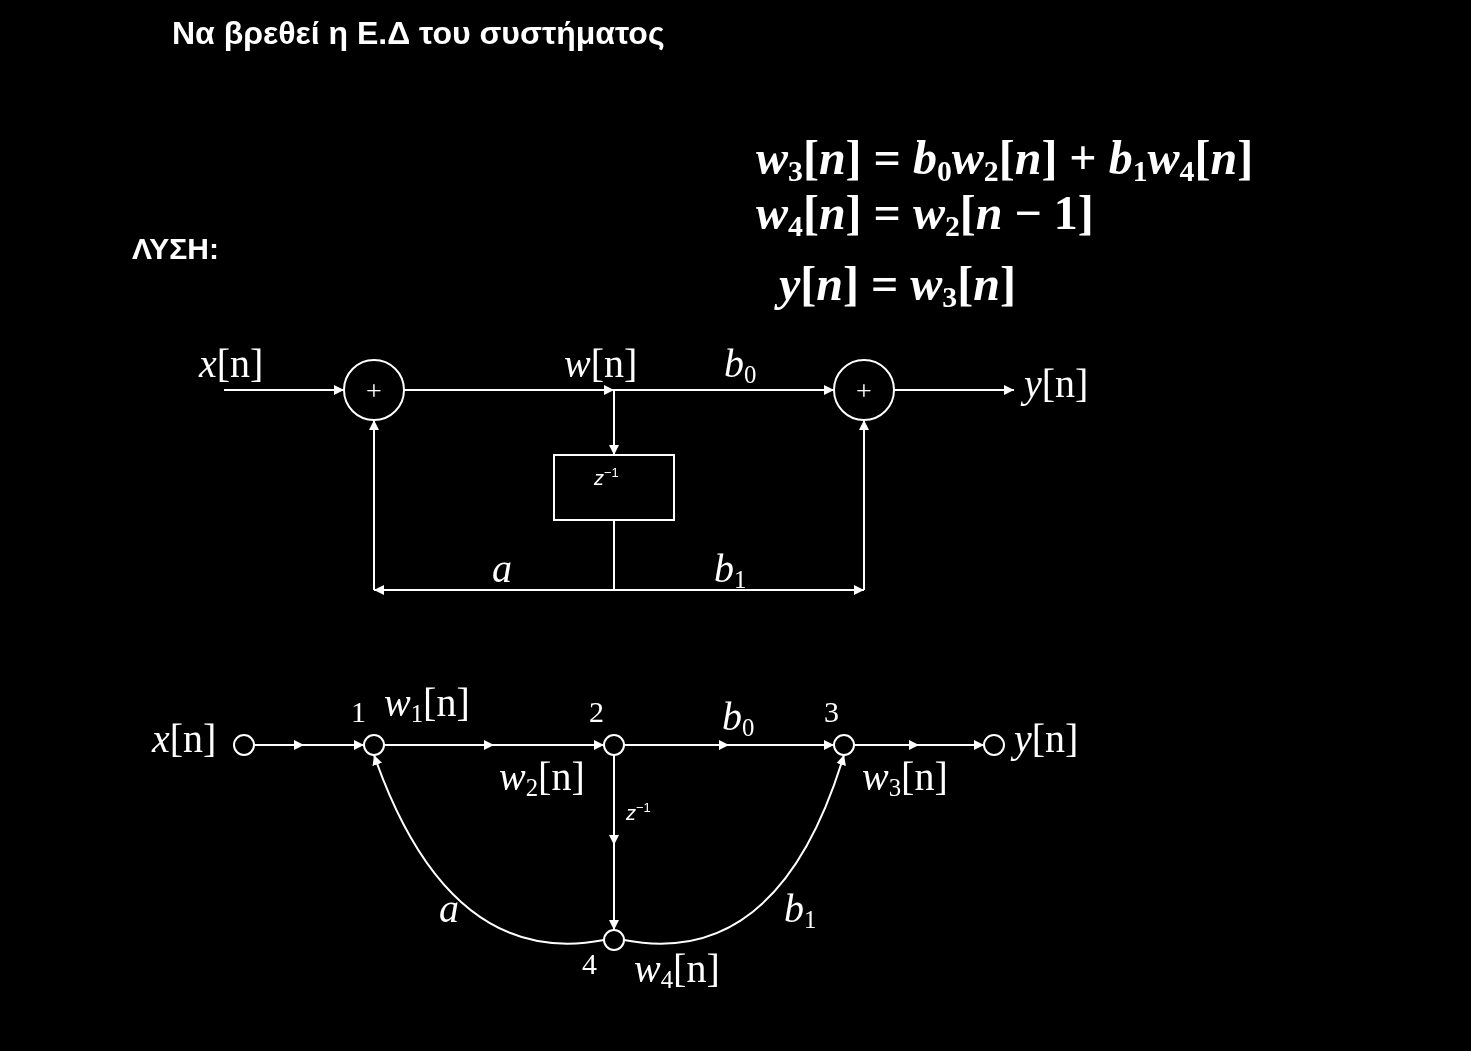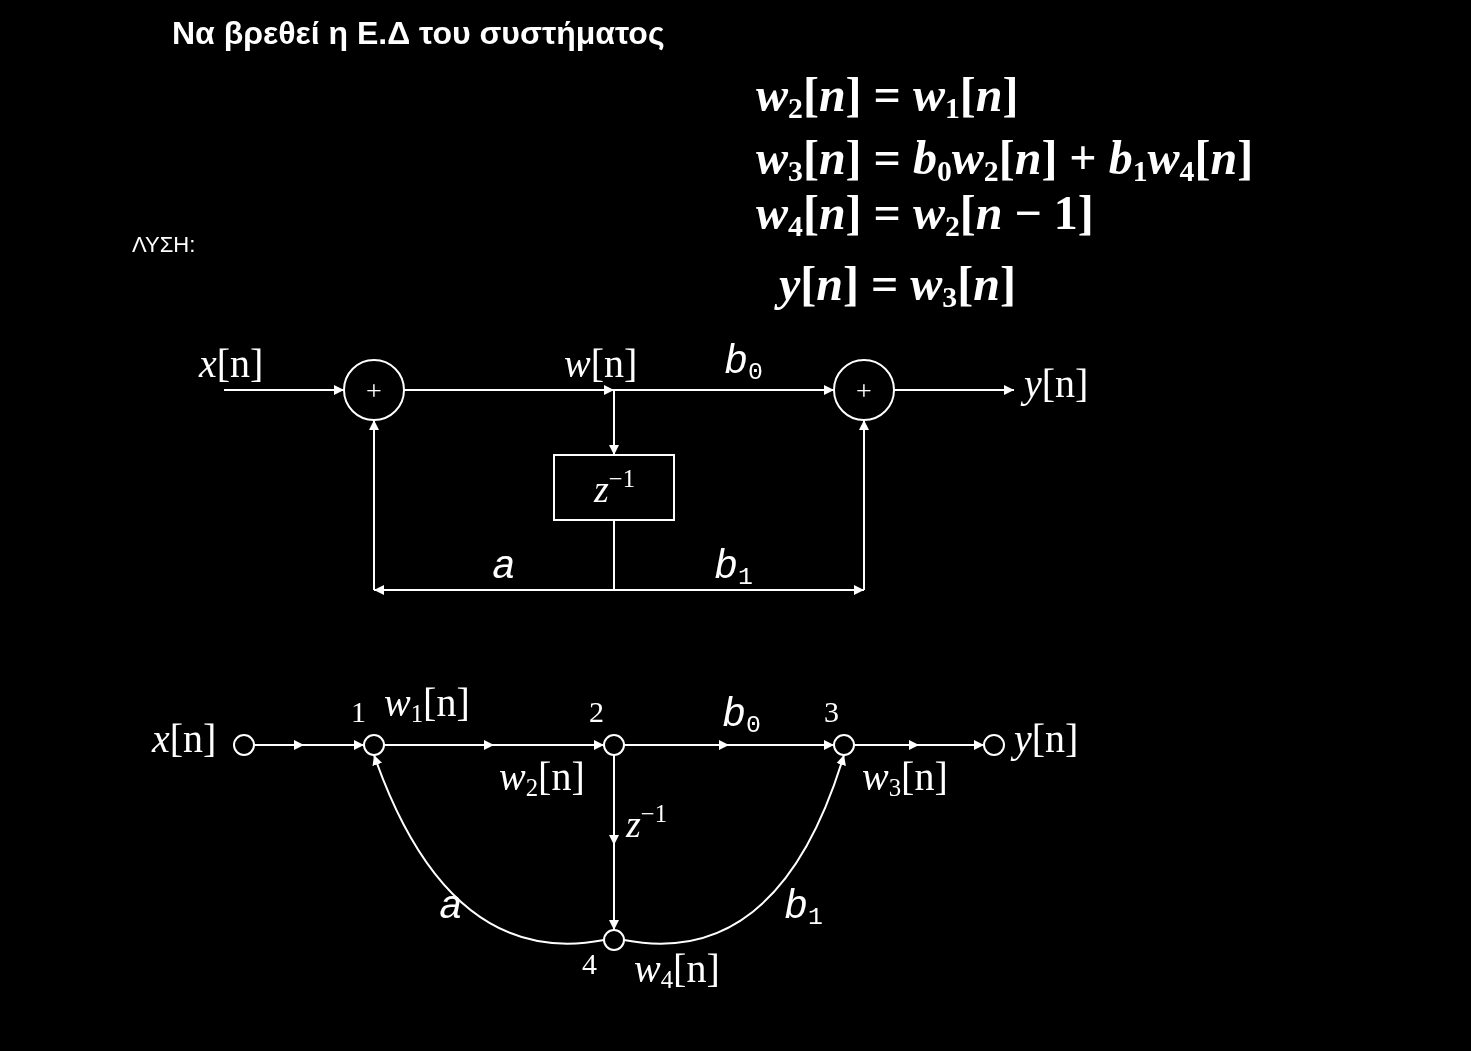--- a/index.html
+++ b/index.html
@@ -22,70 +22,65 @@
     position: absolute;
     white-space: nowrap;
   }
   .prompt {
     font-family: Arial, Helvetica, sans-serif;
     font-weight: bold;
     font-size: 32px;
   }
   .solution-label {
     font-family: Arial, Helvetica, sans-serif;
-    font-weight: normal;
-    font-size: 22px;
+    font-weight: bold;
+    font-size: 30px;
   }
   .eq {
     font-family: "Times New Roman", Times, serif;
     font-weight: bold;
     font-style: italic;
     font-size: 48px;
     line-height: 1.25;
   }
   .eq .up { font-style: normal; }
   .eq sub { font-size: 0.62em; font-style: normal; font-weight: bold; vertical-align: -0.25em; }
   .sig {
     font-family: "Times New Roman", Times, serif;
     font-style: italic;
     font-size: 40px;
   }
   .sig .up { font-style: normal; }
   .sig sub { font-size: 0.62em; font-style: normal; vertical-align: -0.25em; }
   .gain {
-    font-family: Liberation Mono, monospace;
+    font-family: Liberation Serif, serif;
     font-style: italic;
     font-size: 40px;
   }
   .gain sub { font-size: 0.62em; font-style: normal; vertical-align: -0.25em; }
   .small {
     font-family: "Times New Roman", Times, serif;
     font-size: 30px;
     font-style: normal;
   }
   .z {
-    font-family: Liberation Serif, serif;
-    font-style: italic;
-    font-size: 38px;
+    font-family: Liberation Sans, sans-serif;
+    font-style: italic;
+    font-size: 20px;
   }
   .z sup { font-size: 0.65em; font-style: normal; vertical-align: 0.6em; }
   svg { position: absolute; left: 0; top: 0; overflow: visible; }
 </style>
 </head>
 <body>
 
 <div class="stage">
 
   <div class="text prompt" style="left:148px; top:15px;">Να βρεθεί η Ε.Δ του συστήματος</div>
 
-  <div class="text eq" style="left:732px; top:65px;">
-    <span>w</span><sub>2</sub><span class="up">[</span><span>n</span><span class="up">]</span>
-    <span class="up"> = </span>
-    <span>w</span><sub>1</sub><span class="up">[</span><span>n</span><span class="up">]</span>
-  </div>
   <div class="text eq" style="left:732px; top:128px;font-family:Liberation Serif, serif;">
     <span>w</span><sub>3</sub><span class="up">[</span><span>n</span><span class="up">]</span>
     <span class="up"> = </span>
     <span>b</span><sub>0</sub><span>w</span><sub>2</sub><span class="up">[</span><span>n</span><span class="up">]</span>
     <span class="up"> + </span>
     <span>b</span><sub>1</sub><span>w</span><sub>4</sub><span class="up">[</span><span>n</span><span class="up">]</span>
   </div>
   <div class="text eq" style="left:732px; top:183px;text-align:center;">
     <span>w</span><sub>4</sub><span class="up">[</span><span>n</span><span class="up">]</span>
     <span class="up"> = </span>

